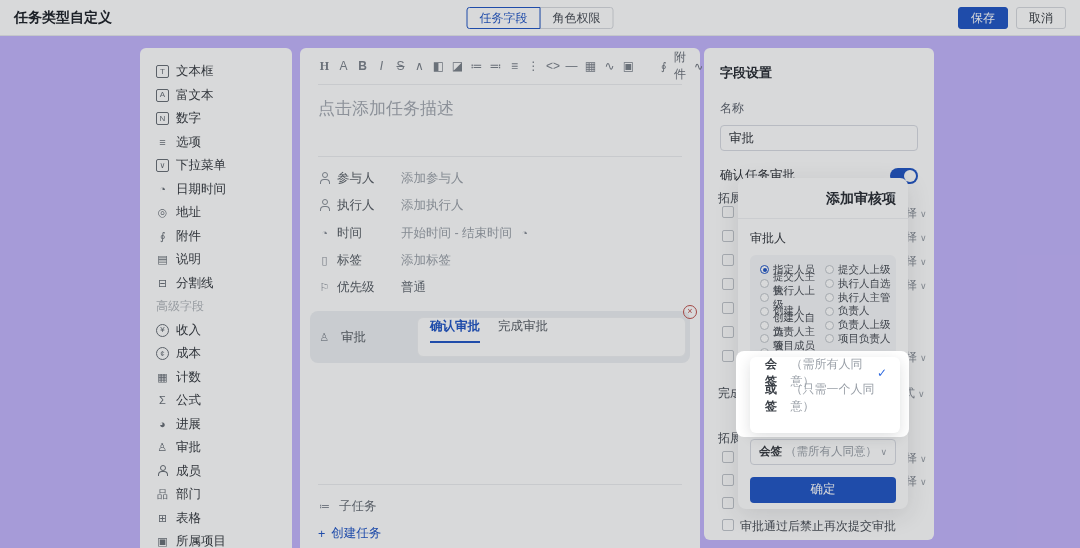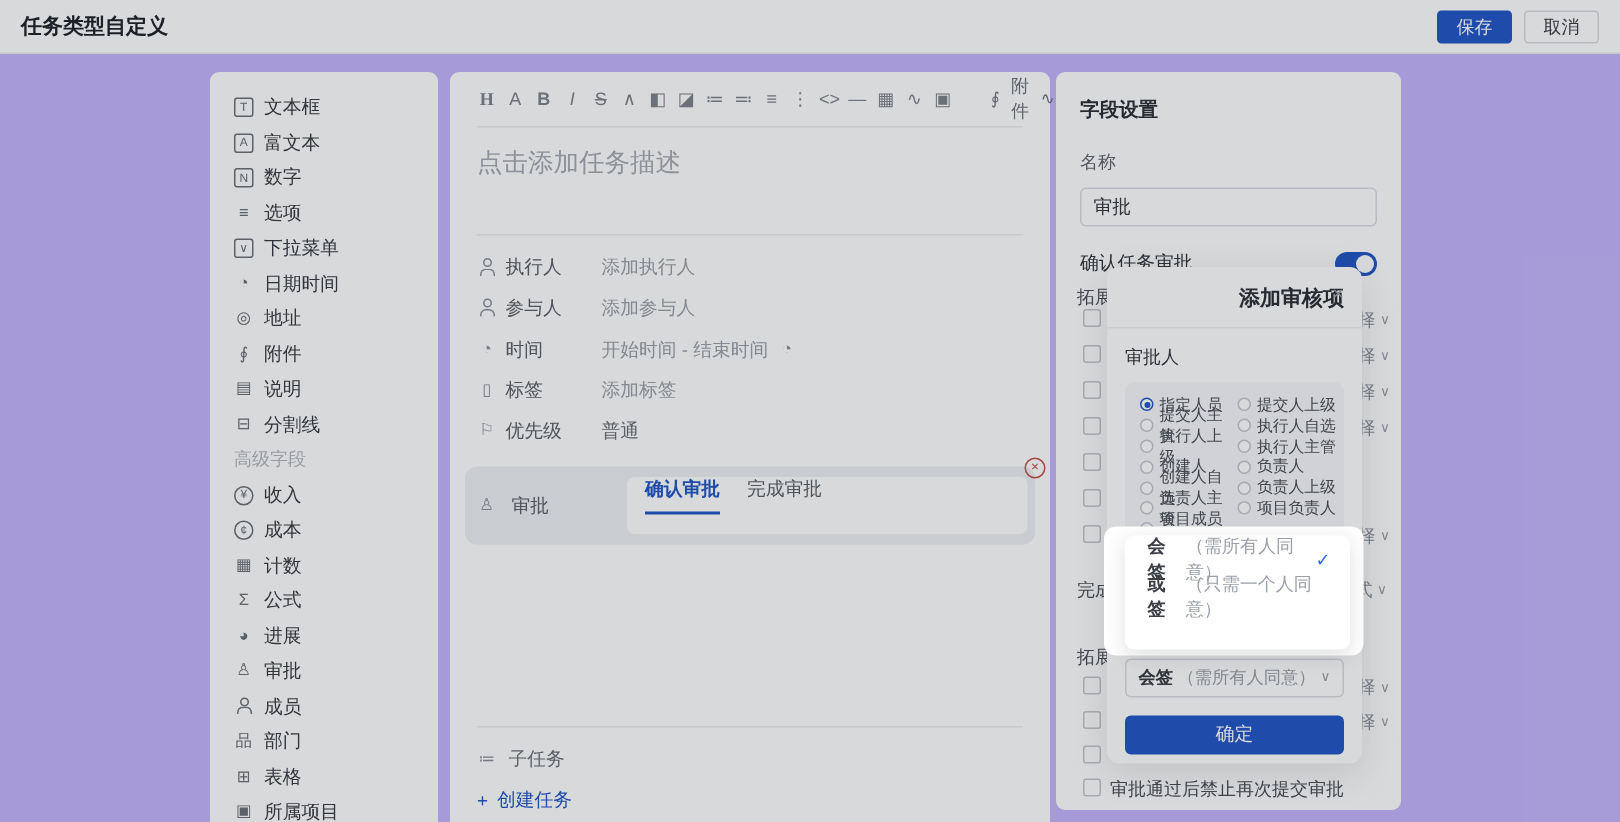--- a/index.html
+++ b/index.html
@@ -111,20 +111,24 @@
   .dd-note{font-size:12px;color:#9aa0a8;margin-left:4px}
   .dd-check{margin-left:auto;color:#2f6ae0;font-size:12px;font-weight:700}
 </style>
 </head>
 <body>
 
 <div class="stage">
 
   <div class="topbar">
     <div class="tb-title">任务类型自定义</div>
+    <div class="seg">
+        <button class="seg-btn active">任务字段</button>
+        <button class="seg-btn">角色权限</button>
+      </div>
     <div class="tb-right">
       <button class="btn btn-save">保存</button>
       <button class="btn btn-cancel">取消</button>
     </div>
   </div>
 
   <div class="card" id="sidebar">
     <div id="sidebar-basic">
         <div class="side-item">
           <span class="icon ibox">T</span>
@@ -239,27 +243,27 @@
         <span class="tb-lbl">
           <span class="icon it">∿</span>
           <span>关联</span>
         </span>
       </div>
     <div class="desc-ph">点击添加任务描述</div>
     <div class="hr hr1"></div>
     <div class="erows" id="editor-rows">
         <div class="erow">
           <span class="icon iperson"></span>
+          <span class="erow-label">参与人</span>
+          <span class="erow-value">添加参与人</span>
+        </div>
+        <div class="erow">
+          <span class="icon iperson"></span>
           <span class="erow-label">执行人</span>
           <span class="erow-value">添加执行人</span>
-        </div>
-        <div class="erow">
-          <span class="icon iperson"></span>
-          <span class="erow-label">参与人</span>
-          <span class="erow-value">添加参与人</span>
         </div>
         <div class="erow">
           <span class="icon it">◔</span>
           <span class="erow-label">时间</span>
           <span class="erow-value">开始时间 - 结束时间<span class="icon it">◔</span></span>
         </div>
         <div class="erow">
           <span class="icon it">▯</span>
           <span class="erow-label">标签</span>
           <span class="erow-value">添加标签</span>

